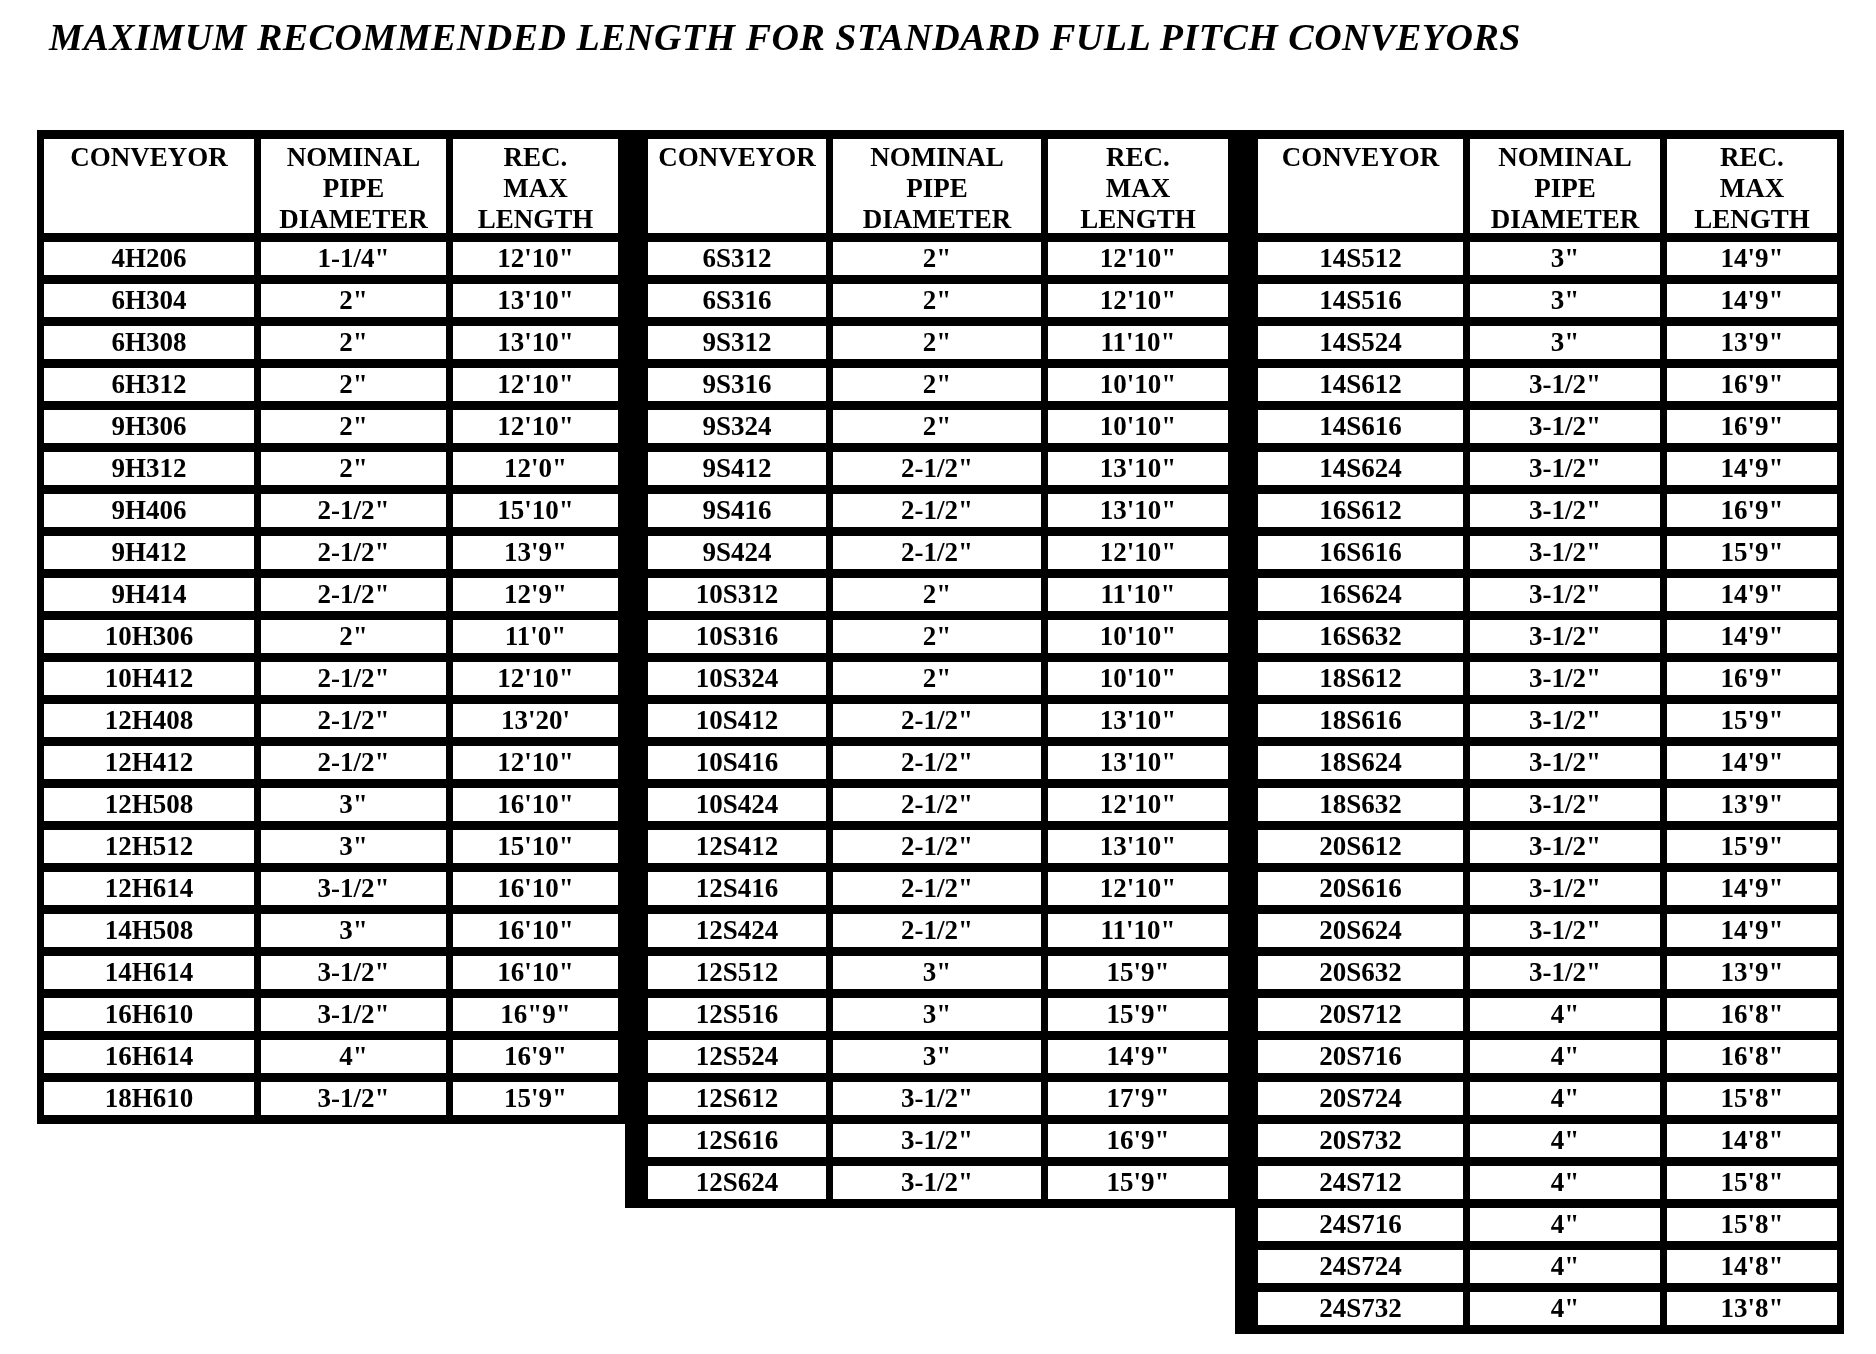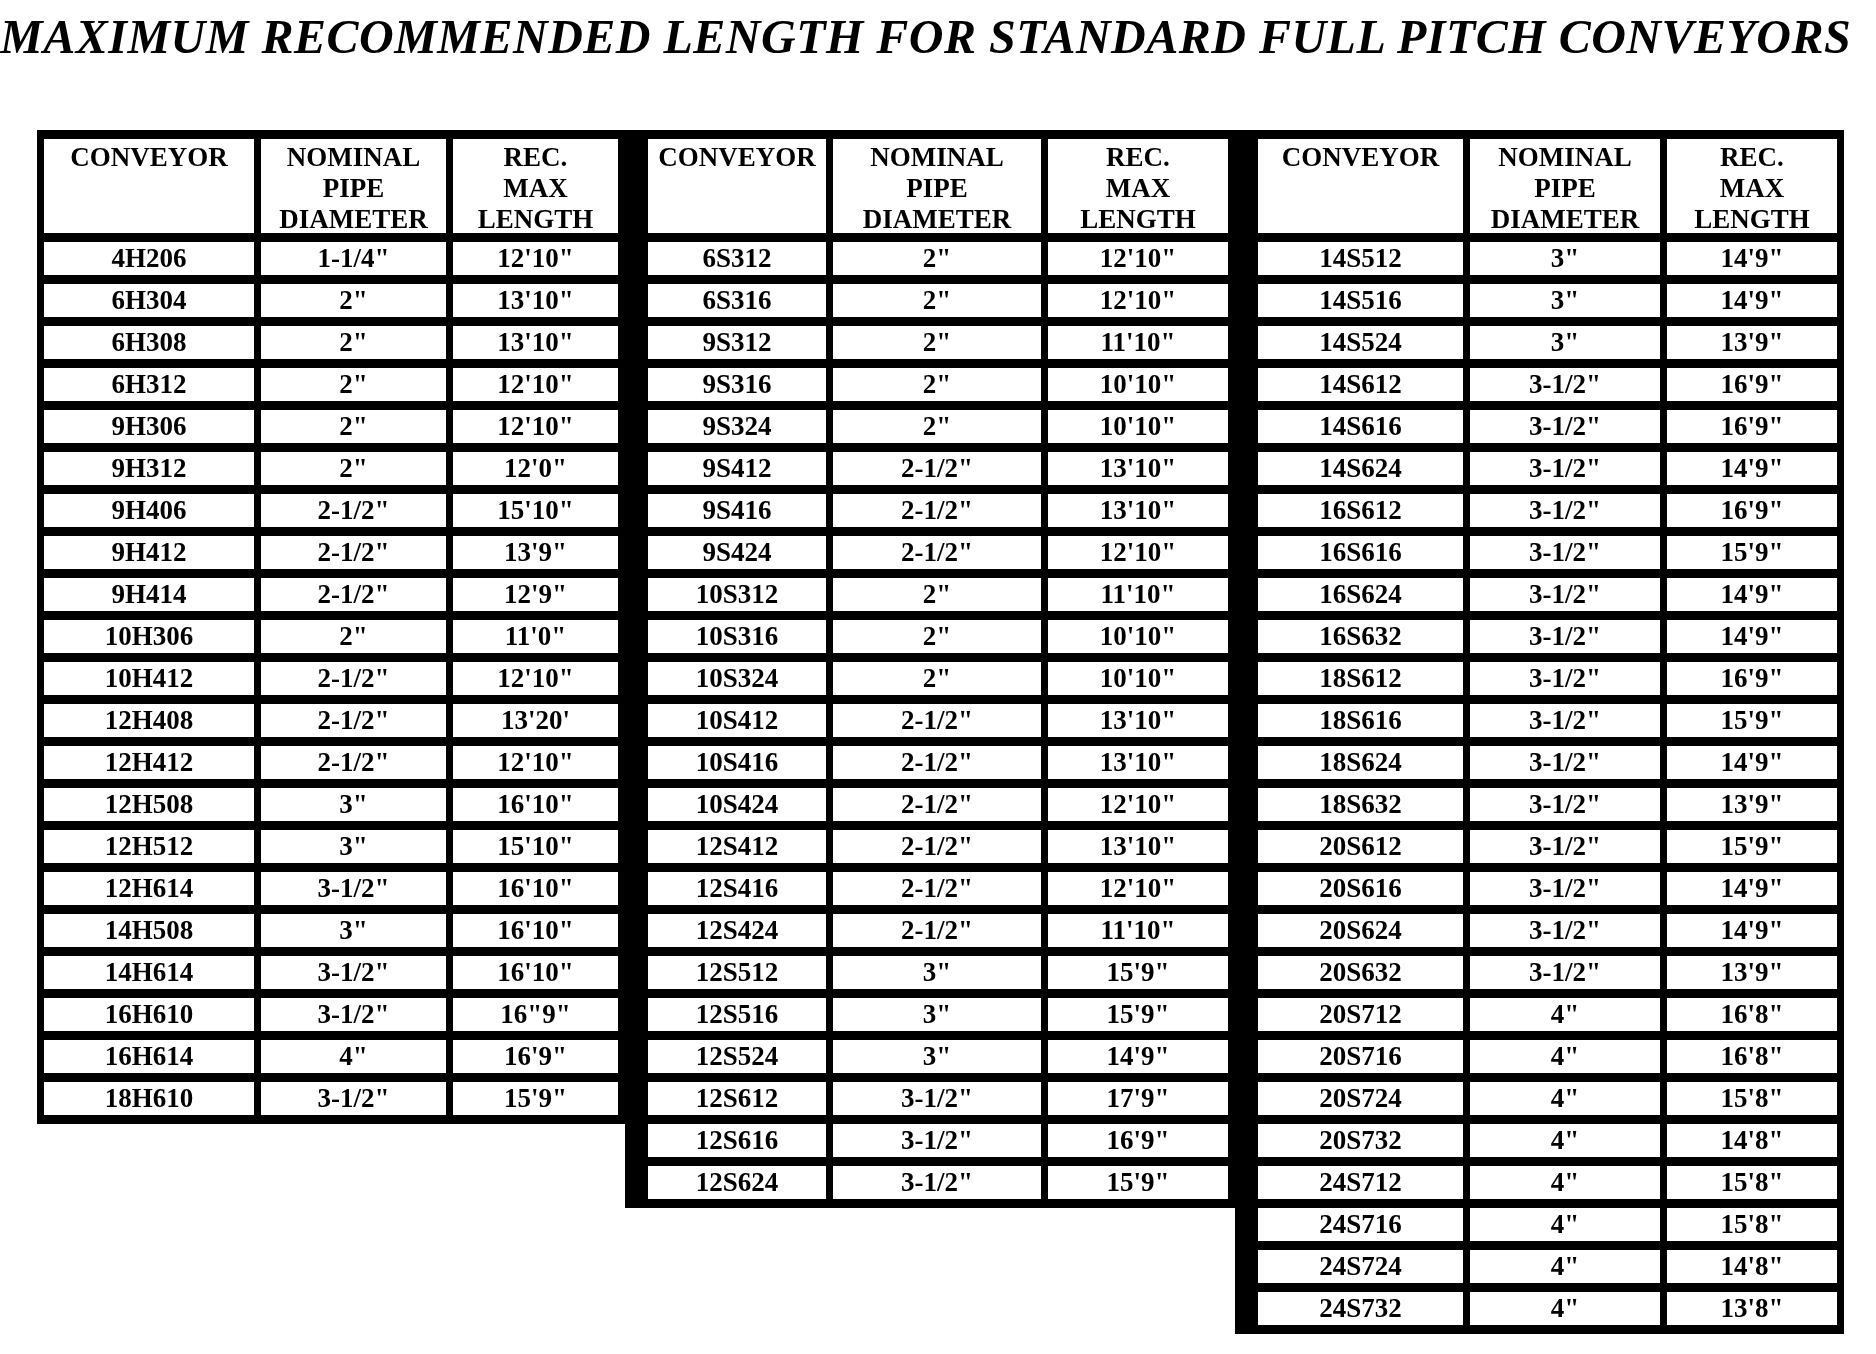--- a/index.html
+++ b/index.html
@@ -16,21 +16,21 @@
     width: 1876px;
     height: 1354px;
   }
   .title {
     margin: 14px 0 0 0;
     width: 1570px;
     text-align: center;
     font-family: "Liberation Serif", serif;
     font-style: italic;
     font-weight: bold;
-    font-size: 48px;
+    font-size: 38px;
     line-height: 46px;
     color: #000000;
     letter-spacing: 0.5px;
     white-space: nowrap;
   }
   .tables {
     display: flex;
     align-items: flex-start;
     margin: 70px 0 0 37px;
   }

